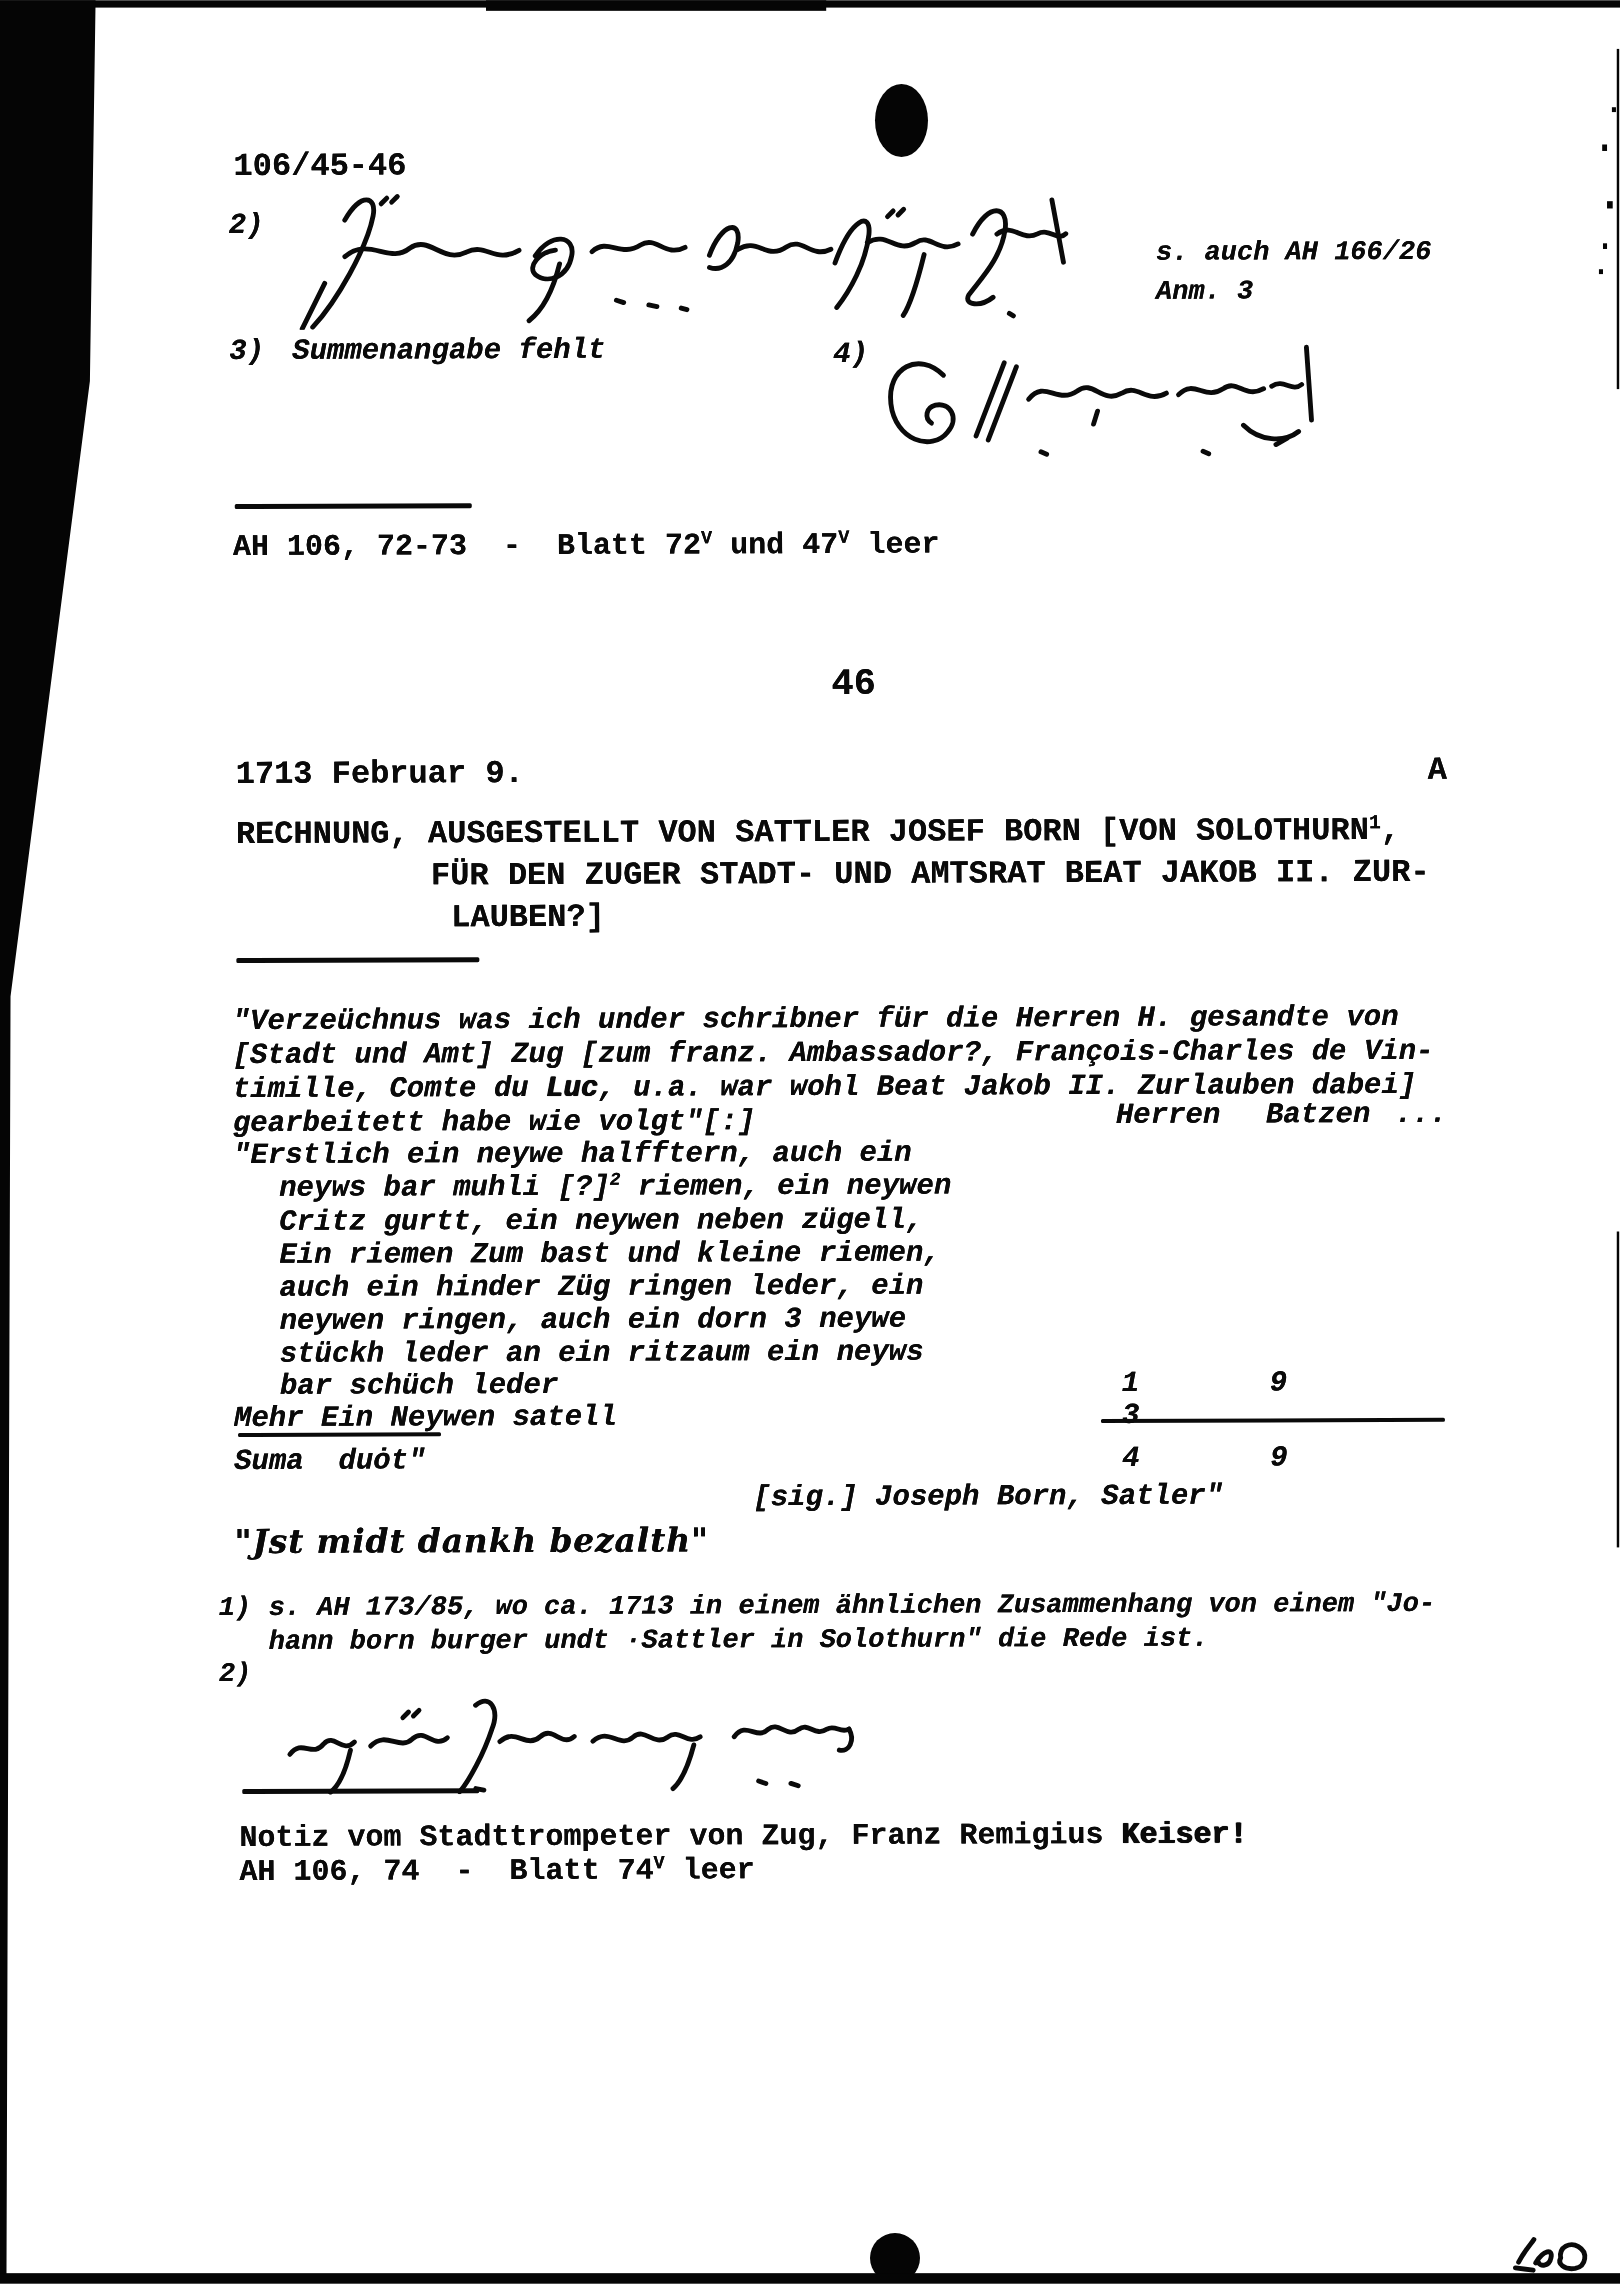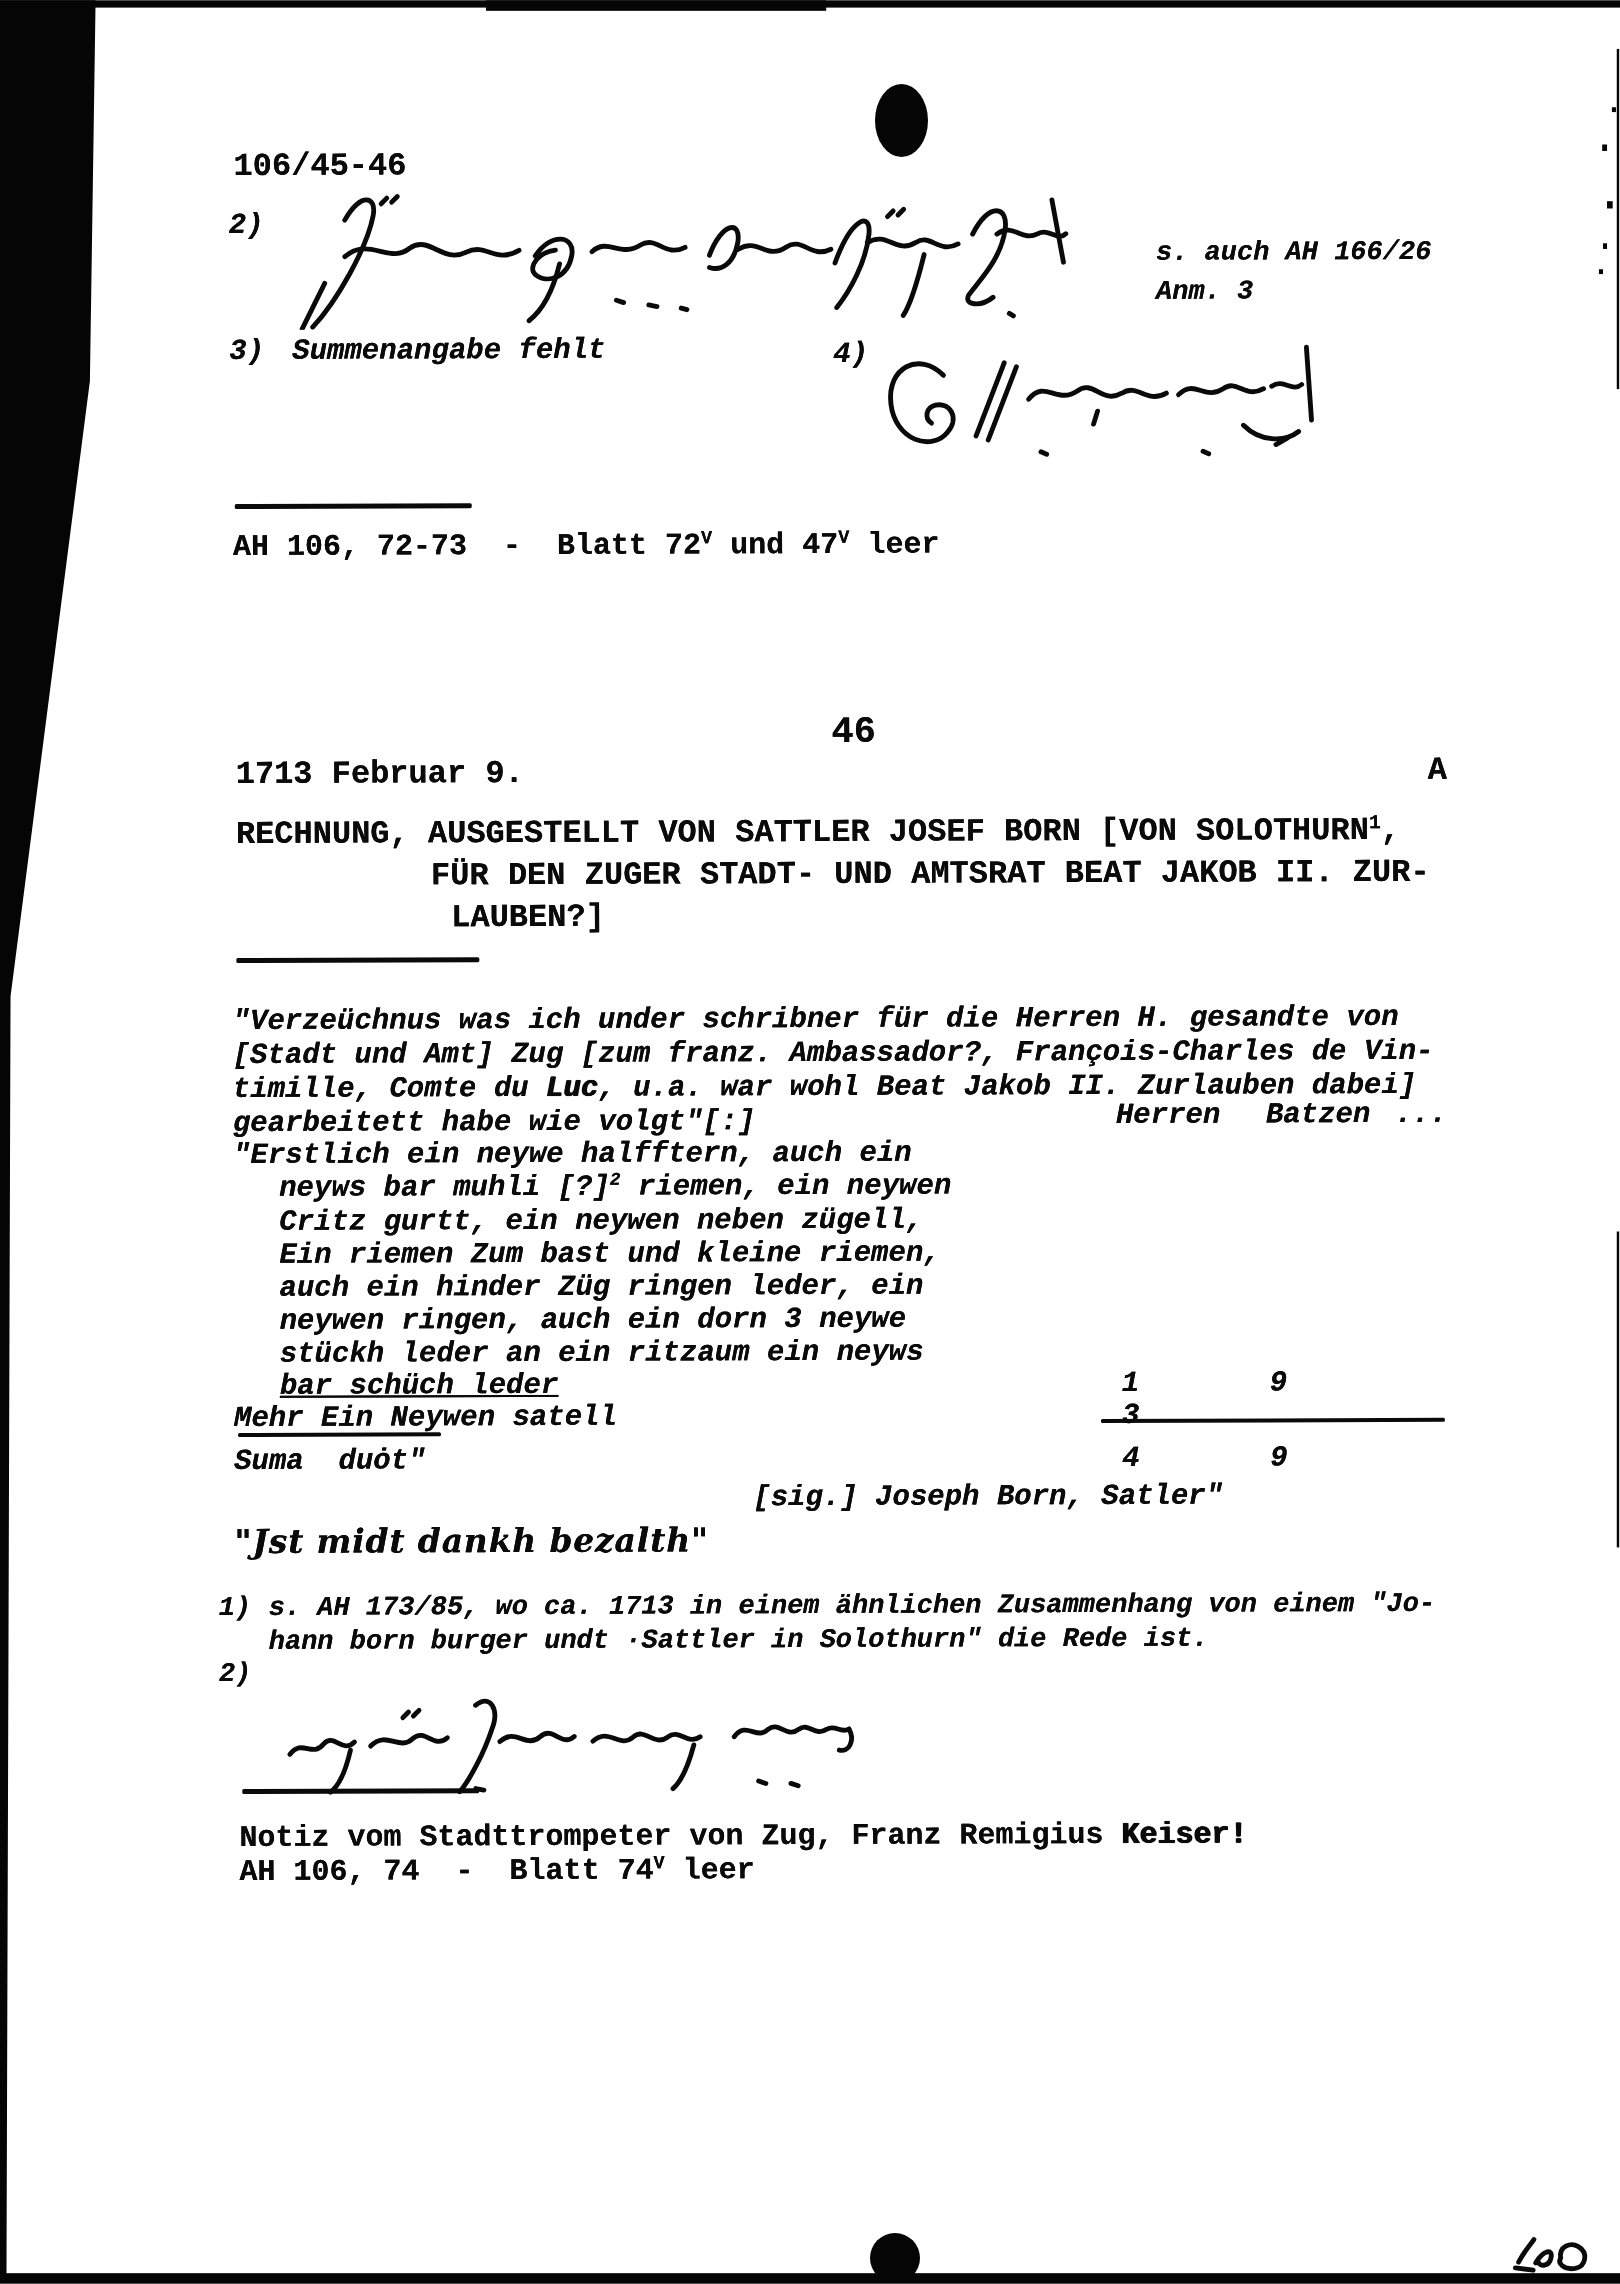--- a/index.html
+++ b/index.html
@@ -7,21 +7,21 @@
   #content{position:absolute;inset:0;transform:rotate(-0.2deg);}
   .t{position:absolute;white-space:pre;color:#0a0a0a;
      font-family:"Liberation Mono","DejaVu Sans Mono",monospace;font-weight:700;
      text-shadow:0 0 0.6px currentColor;}
   .it{font-style:italic;}
   .fs33{font-size:27px;line-height:1;}
   .fs36{font-size:29px;line-height:1;}
   .fs37{font-size:30px;line-height:1;}
   .fs39{font-size:32px;line-height:1;}
   .fs40{font-size:32px;line-height:1;}
-  .fs46{font-size:37px;line-height:1;margin-top:48px;}
+  .fs46{font-size:37px;line-height:1;}
   .xbold{text-shadow:0.7px 0 currentColor,-0.5px 0 currentColor,0 0 0.8px currentColor;}
   .sup{display:inline-block;font-size:0.62em;transform:translateY(-0.55em);}
   .rule{position:absolute;background:#0a0a0a;border-radius:1.6px;}
   .script{font-family:"DejaVu Serif","Liberation Serif",serif;font-style:italic;font-weight:700;
           font-size:33px;letter-spacing:0.8px;text-shadow:0 0 0.6px currentColor;}
   .hw{position:absolute;}
   .hw path{fill:none;stroke:#0a0a0a;stroke-linecap:round;stroke-linejoin:round;}
   .dot{position:absolute;background:#050505;border-radius:50%;}
   svg.frame{position:absolute;left:0;top:0;z-index:5;}
 </style>
@@ -119,21 +119,21 @@
     <div class="t fs36 it" style="left:1266px;top:1102px;">Batzen</div>
     <div class="t fs36 it" style="left:1395px;top:1102px;">...</div>
 
     <div class="t fs36 it" style="left:233px;top:1139px;">"Erstlich ein neywe halfftern, auch ein</div>
     <div class="t fs36 it" style="left:279px;top:1172px;"><span>neyws bar muhli [?]</span><span class="sup">2</span><span> riemen, ein neywen</span></div>
     <div class="t fs36 it" style="left:279px;top:1206px;">Critz gurtt, ein neywen neben zügell,</div>
     <div class="t fs36 it" style="left:279px;top:1239px;">Ein riemen Zum bast und kleine riemen,</div>
     <div class="t fs36 it" style="left:279px;top:1272px;">auch ein hinder Züg ringen leder, ein</div>
     <div class="t fs36 it" style="left:279px;top:1305px;">neywen ringen, auch ein dorn 3 neywe</div>
     <div class="t fs36 it" style="left:279px;top:1338px;">stückh leder an ein ritzaum ein neyws</div>
-    <div class="t fs36 it" style="left:279px;top:1370px;text-decoration:underline;">bar schüch leder</div>
+    <div class="t fs36 it" style="left:279px;top:1370px;">bar schüch leder</div>
     <div class="t fs36 it" style="left:1121px;top:1370px;">1</div>
     <div class="t fs36 it" style="left:1269px;top:1370px;">9</div>
     <div class="t fs36 it" style="left:233px;top:1402px;">Mehr Ein Neywen satell</div>
     <div class="t fs36 it" style="left:1121px;top:1402px;">3</div>
 
     <div class="rule" style="left:237px;top:1431px;width:203px;height:4px;"></div>
     <div class="rule" style="left:1100px;top:1420px;width:344px;height:4px;"></div>
 
     <div class="t fs36 it" style="left:233px;top:1445px;">Suma  duȯt"</div>
     <div class="t fs36 it" style="left:1121px;top:1445px;">4</div>

